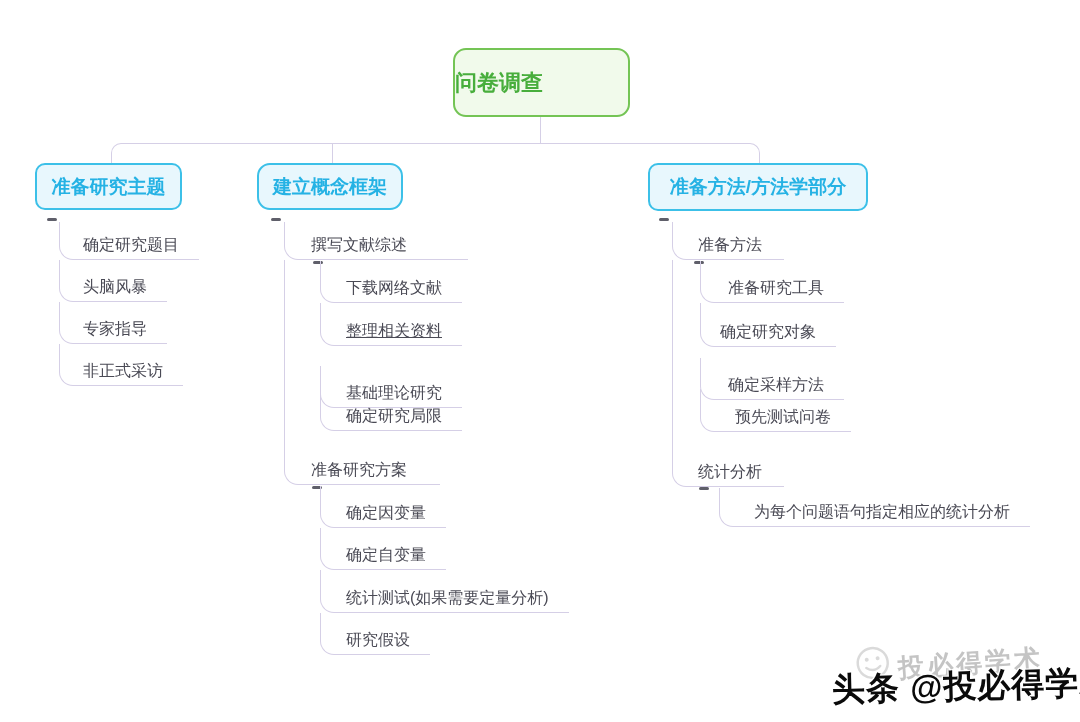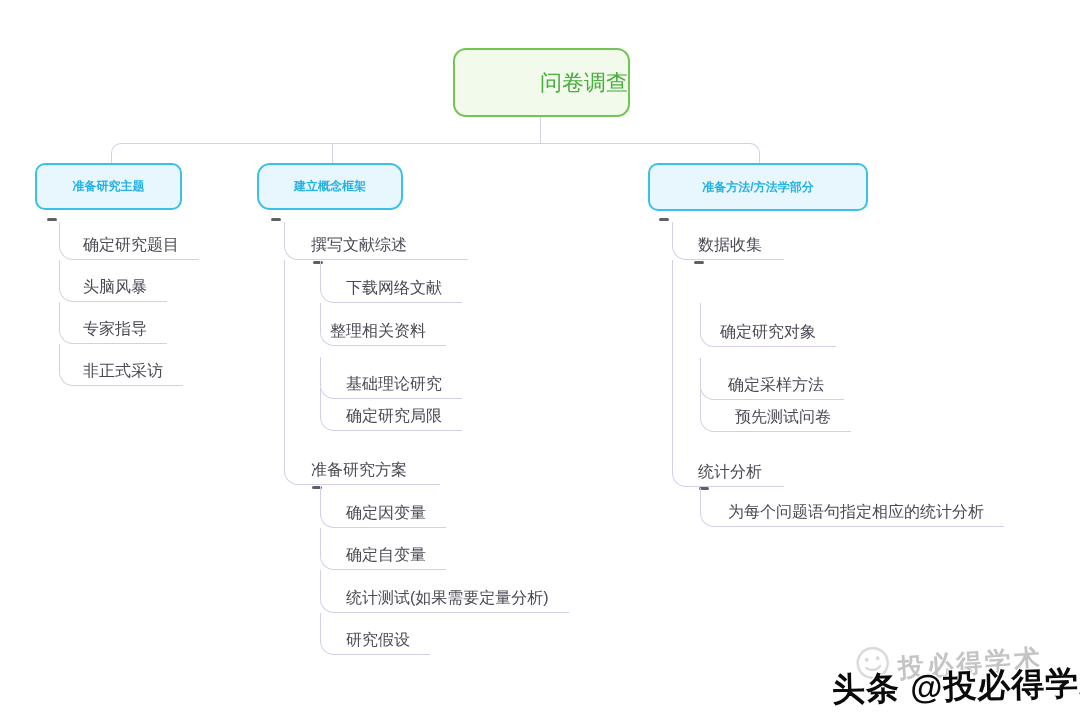--- a/index.html
+++ b/index.html
@@ -16,30 +16,30 @@
   html,body{margin:0;padding:0;background:#fff;}
   #canvas{
     position:relative;width:1080px;height:722px;background:#ffffff;
     font-family:"Liberation Sans", sans-serif;overflow:hidden;
   }
   
   .root-box{
     position:absolute;left:453px;top:48px;width:177px;height:69px;
     box-sizing:border-box;border:2.5px solid var(--root-border);
     border-radius:13px;background:var(--root-fill);
-    display:flex;align-items:center;justify-content:flex-end;
-    font-size:22px;font-weight:normal;color:var(--root-text);
+    display:flex;align-items:center;justify-content:flex-start;
+    font-size:22px;font-weight:bold;color:var(--root-text);
   }
   
   .branch-box{
     position:absolute;box-sizing:border-box;height:47px;
     border:2px solid var(--branch-border);border-radius:10px;
     background:var(--branch-fill);
     display:flex;align-items:center;justify-content:center;
-    font-size:12px;font-weight:bold;color:var(--branch-text);
+    font-size:19px;font-weight:bold;color:var(--branch-text);
     white-space:nowrap;
   }
   
   .h-frame{
     position:absolute;left:111px;top:143px;width:647px;height:20px;
     border-top:1.5px solid var(--line);border-left:1.5px solid var(--line);
     border-right:1.5px solid var(--line);border-radius:10px 10px 0 0;
   }
   .vline{position:absolute;width:0;border-left:1.5px solid var(--line);}
   
@@ -118,63 +118,66 @@
   </div>
   <div class="topic" style="left:284px;top:260px;height:225px;min-width:156px;padding-left:26px;text-align:right;">
     <span>准备研究方案</span>
   </div>
   <div class="collapse-dash" style="left:313px;top:261px;"></div>
   <div class="collapse-dash" style="left:312px;top:486px;"></div>
 
   <div class="topic" style="left:320px;top:261px;height:42px;padding-left:25px;">
     <span>下载网络文献</span>
   </div>
-  <div class="topic" style="left:320px;top:303px;height:43px;padding-left:9px;">
+  <div class="topic" style="left:320px;top:303px;height:43px;padding-left:25px;text-decoration:underline;">
     <span>整理相关资料</span>
   </div>
-  <div class="topic" style="left:320px;top:357px;height:42px;padding-left:25px;font-family:Liberation Serif, serif;">
+  <div class="topic" style="left:320px;top:366px;height:42px;padding-left:25px;font-family:Liberation Serif, serif;">
     <span>基础理论研究</span>
   </div>
   <div class="topic" style="left:320px;top:388px;height:43px;padding-left:25px;">
     <span>确定研究局限</span>
   </div>
 
   <div class="topic" style="left:320px;top:486px;height:42px;padding-left:25px;">
     <span>确定因变量</span>
   </div>
   <div class="topic" style="left:320px;top:528px;height:42px;padding-left:25px;">
     <span>确定自变量</span>
   </div>
   <div class="topic" style="left:320px;top:570px;height:43px;padding-left:25px;justify-content:center;">
     <span>统计测试(如果需要定量分析)</span>
   </div>
   <div class="topic" style="left:320px;top:613px;height:42px;padding-left:25px;justify-content:center;">
     <span>研究假设</span>
   </div>
 
   <div class="topic" style="left:672px;top:222px;height:38px;min-width:112px;padding-left:25px;">
-    <span>数据收集</span>
+    <span>准备方法</span>
   </div>
   <div class="topic" style="left:672px;top:260px;height:227px;min-width:112px;padding-left:25px;">
     <span>统计分析</span>
   </div>
   <div class="collapse-dash" style="left:694px;top:261px;"></div>
   <div class="collapse-dash" style="left:699px;top:487px;"></div>
 
+  <div class="topic" style="left:700px;top:261px;height:42px;padding-left:27px;">
+    <span>准备研究工具</span>
+  </div>
   <div class="topic" style="left:700px;top:303px;height:44px;padding-left:19px;">
     <span>确定研究对象</span>
   </div>
   <div class="topic" style="left:700px;top:358px;height:42px;padding-left:27px;">
     <span>确定采样方法</span>
   </div>
   <div class="topic" style="left:700px;top:389px;height:43px;padding-left:34px;">
     <span>预先测试问卷</span>
   </div>
 
-  <div class="topic" style="left:700px;top:488px;height:39px;padding-left:27px;">
+  <div class="topic" style="left:719px;top:488px;height:39px;padding-left:34px;">
     <span>为每个问题语句指定相应的统计分析</span>
   </div>
 
   <div class="wm-logo">
     <svg width="38" height="38" viewBox="0 0 38 38">
       <circle cx="19" cy="19" r="15" fill="none" stroke="#bdbdbd" stroke-width="2.5"></circle>
       <circle cx="13.5" cy="15" r="2" fill="#bdbdbd"></circle>
       <circle cx="24.5" cy="15" r="2" fill="#bdbdbd"></circle>
       <path d="M12 23 q7 6 14 0" fill="none" stroke="#bdbdbd" stroke-width="2.5" stroke-linecap="round"></path>
     </svg>

